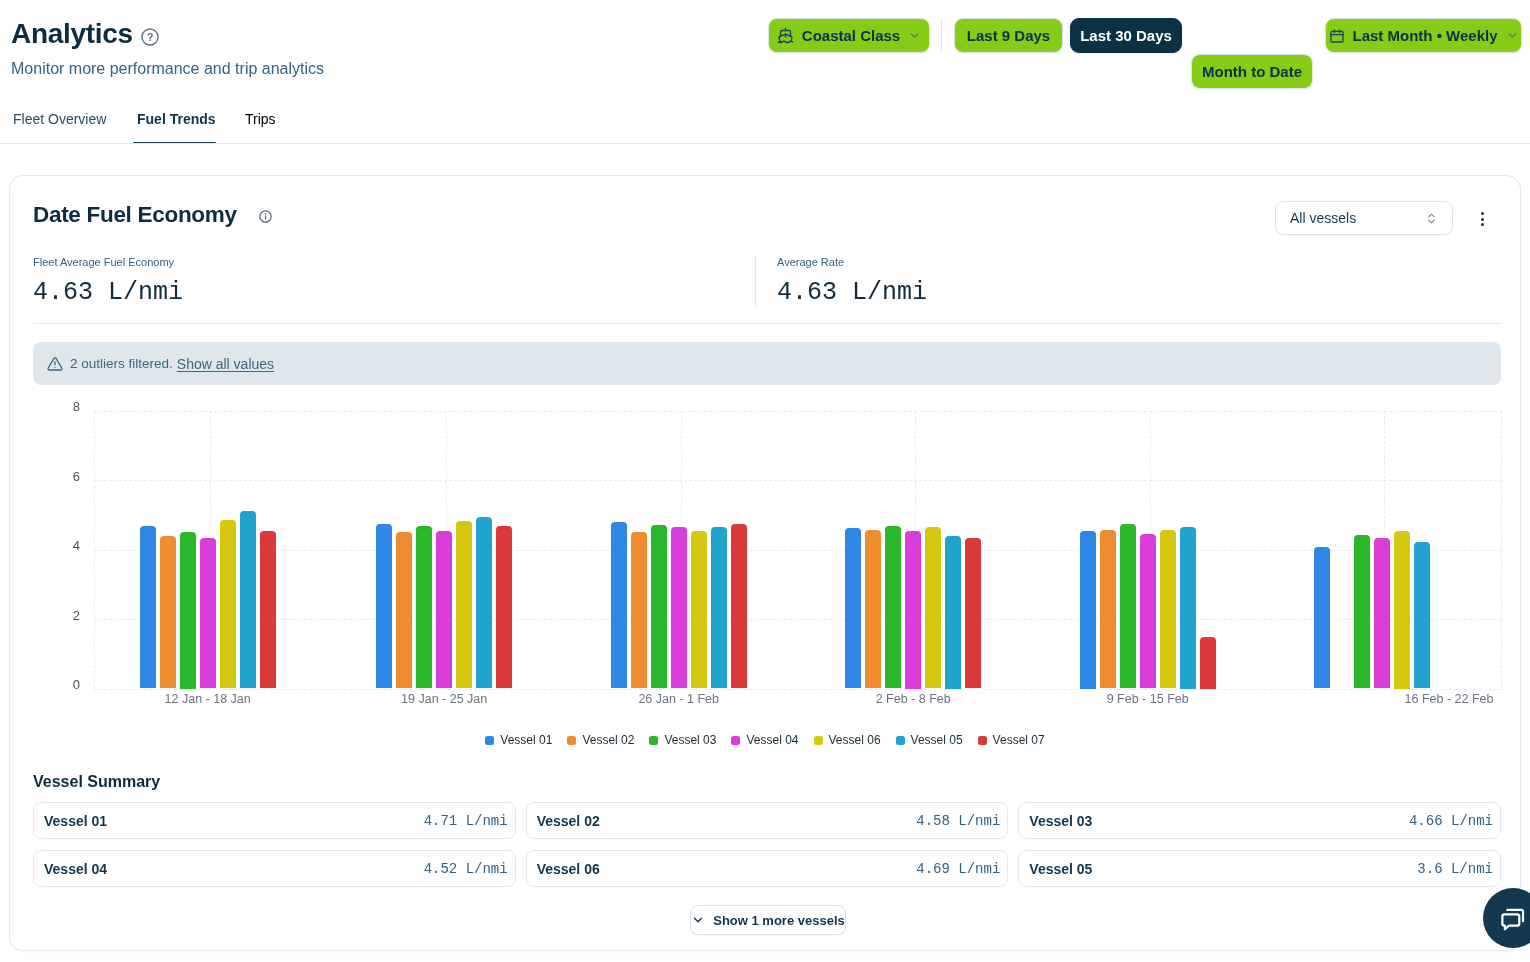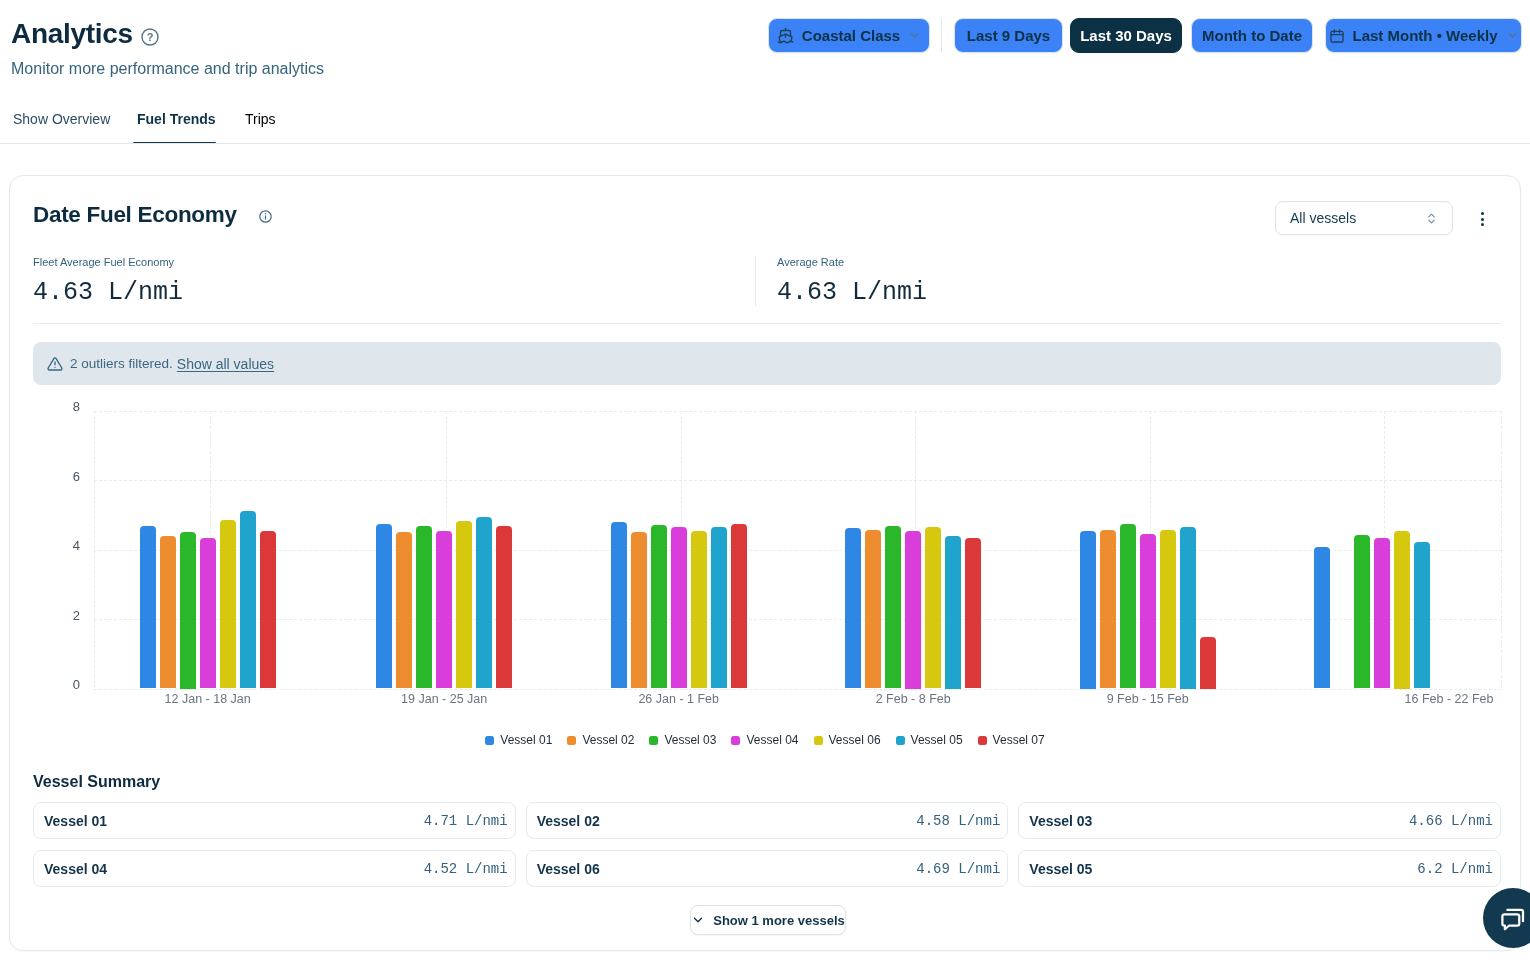--- a/index.html
+++ b/index.html
@@ -4,21 +4,21 @@
 * { margin:0; padding:0; box-sizing:border-box; }
 html,body { width:1530px; height:962px; background:#fff; overflow:hidden;
   font-family:"Liberation Sans", sans-serif; }
 .abs { position:absolute; }
 
 .h1 { left:11px; top:17.5px; font-size:28px; font-weight:700; color:#0d2c3f; letter-spacing:-0.3px; }
 .helpic { left:141px; top:27.5px; }
 .sub { left:11px; top:60px; font-size:16px; color:#35637f; }
 
 .btn { position:absolute; top:18px; height:35px; border:1px solid #dde4ea; border-radius:9px;
-  background:#3b82f6; color:#0e3146; font-size:15px; font-weight:700; display:flex;
+  background:#84cc16; color:#0e3146; font-size:15px; font-weight:700; display:flex;
   align-items:center; justify-content:center; gap:8px; box-shadow:0 1px 1px rgba(13,44,63,.04); }
 .btn.dark { background:#0c3144; border-color:#0c3144; color:#fff; }
 .vdiv { position:absolute; left:941px; top:19px; width:1px; height:33px; background:#e2e8f0; }
 
 .tabrow { position:absolute; left:0; top:143px; width:1530px; border-top:1px solid #e2e8f0; }
 .tab { position:absolute; top:111px; font-size:14px; }
 .tab1 { left:13px; color:#2b4d63; font-weight:500; }
 .tab2 { left:137px; color:#0f3349; font-weight:700; }
 .tab3 { left:245px; color:#000000; font-weight:500; }
 .tabline { position:absolute; left:133px; top:141.5px; width:83px; height:2.5px; background:#173c52; border-radius:2px; }
@@ -84,33 +84,33 @@
       <path d="M12 2v3"></path>
   </svg>
   Coastal Class
   <svg width="13" height="13" viewBox="0 0 24 24" fill="none" stroke="#5b7284" stroke-width="2.6" stroke-linecap="round" stroke-linejoin="round">
       <path d="m6 9 6 6 6-6"></path>
     </svg>
 </div>
 <div class="vdiv"></div>
 <div class="btn" style="left:954px; width:109px;">Last 9 Days</div>
 <div class="btn dark" style="left:1070px; width:112px;">Last 30 Days</div>
-<div class="btn" style="left:1191px; width:122px;">Month to Date</div>
+<div class="btn" style="left:1191px; width:122px;margin-top:36px;">Month to Date</div>
 <div class="btn" style="left:1325px; width:197px;">
   <svg width="16" height="16" viewBox="0 0 24 24" fill="none" stroke="#1d4258" stroke-width="2" stroke-linecap="round" stroke-linejoin="round">
     <rect x="3" y="5" width="18" height="16" rx="2"></rect>
       <path d="M8 3v4M16 3v4M3 10h18"></path>
   </svg>
   Last Month • Weekly
   <svg width="13" height="13" viewBox="0 0 24 24" fill="none" stroke="#5b7284" stroke-width="2.6" stroke-linecap="round" stroke-linejoin="round">
       <path d="m6 9 6 6 6-6"></path>
     </svg>
 </div>
 
-<div class="tab tab1">Show Overview</div>
+<div class="tab tab1">Fleet Overview</div>
 <div class="tab tab2">Fuel Trends</div>
 <div class="tab tab3">Trips</div>
 <div class="tabline"></div>
 <div class="tabrow"></div>
 
 <div class="card"></div>
 <div class="abs ctitle">Date Fuel Economy</div>
 <svg class="abs infoic" width="13" height="13" viewBox="0 0 16 16" fill="none">
   <circle cx="8" cy="8" r="7" stroke="#4a6e85" stroke-width="1.5"></circle>
   <path d="M8 7.2v4" stroke="#4a6e85" stroke-width="1.5" stroke-linecap="round"></path>
@@ -235,21 +235,21 @@
 <div class="vcard">
       <span class="vname">Vessel 04</span>
       <span class="vval">4.52 L/nmi</span>
     </div>
 <div class="vcard">
       <span class="vname">Vessel 06</span>
       <span class="vval">4.69 L/nmi</span>
     </div>
 <div class="vcard">
       <span class="vname">Vessel 05</span>
-      <span class="vval">6.2 L/nmi</span>
+      <span class="vval">3.6 L/nmi</span>
     </div>
 </div>
 <div class="morebtn">
   <svg width="14" height="14" viewBox="0 0 24 24" fill="none" stroke="#12344a" stroke-width="2.4" stroke-linecap="round" stroke-linejoin="round">
       <path d="m6 9 6 6 6-6"></path>
     </svg>
   Show 1 more vessels
 </div>
 
 <div class="chatbtn">

